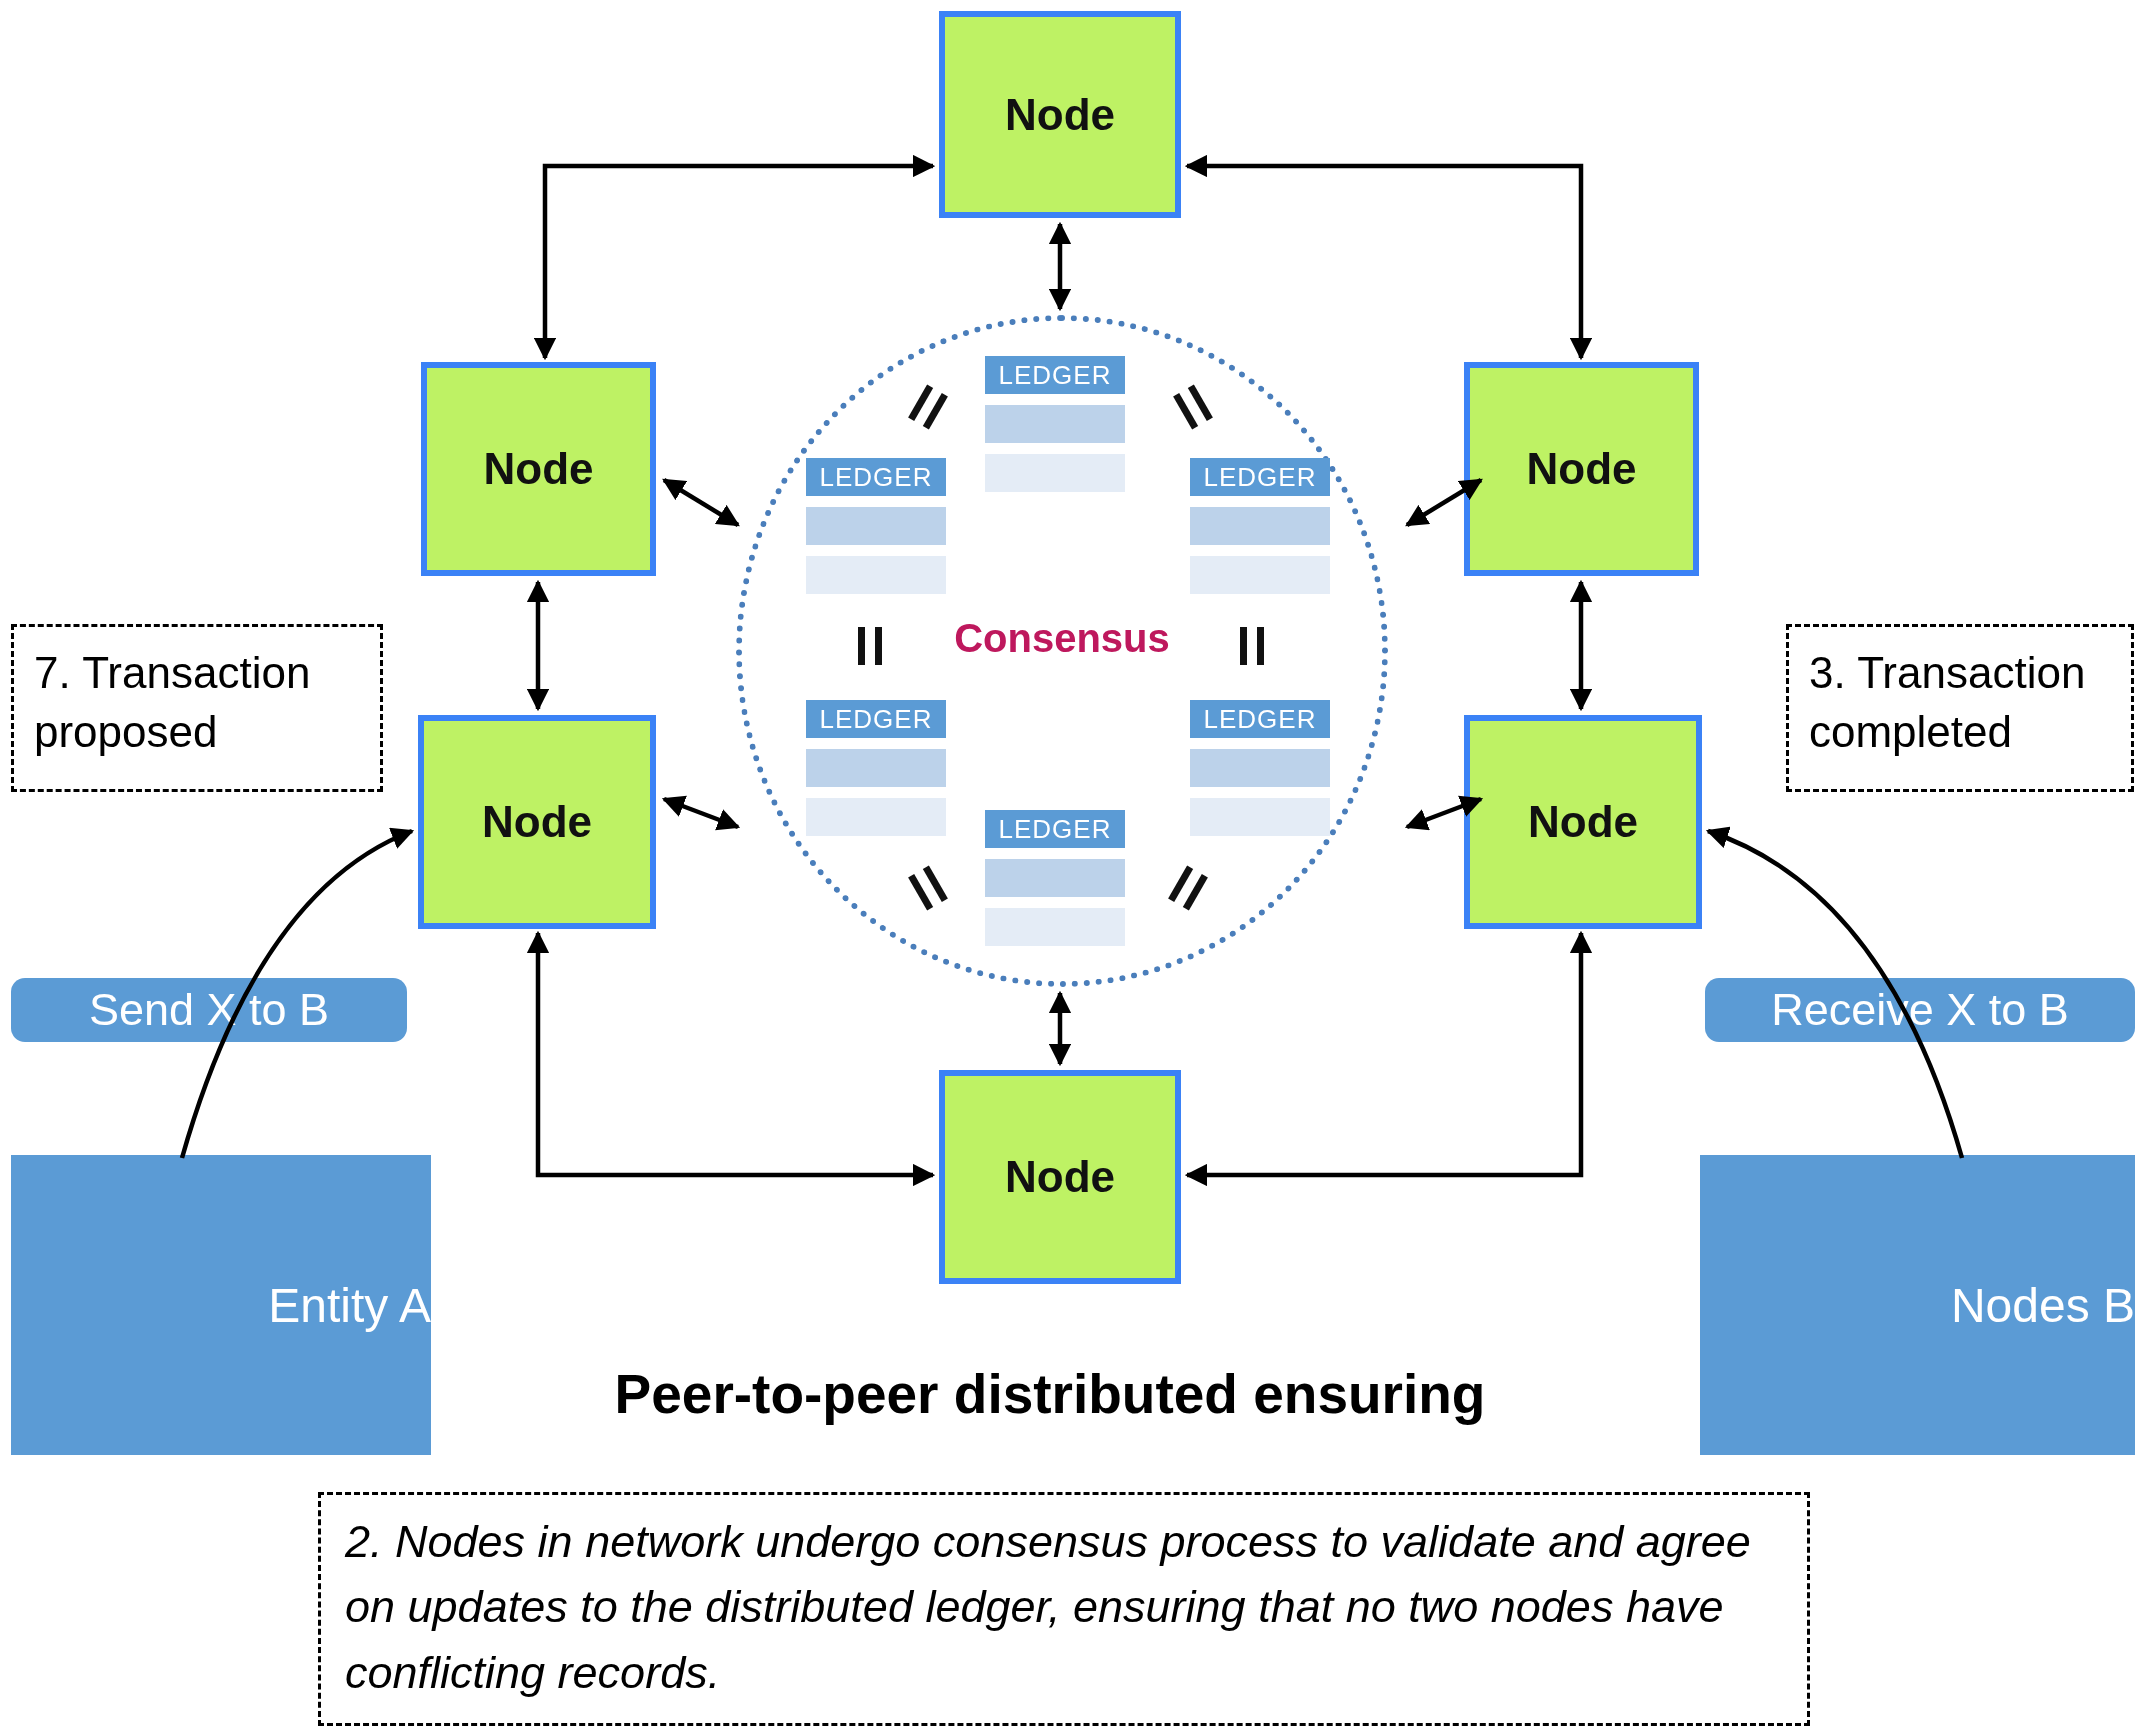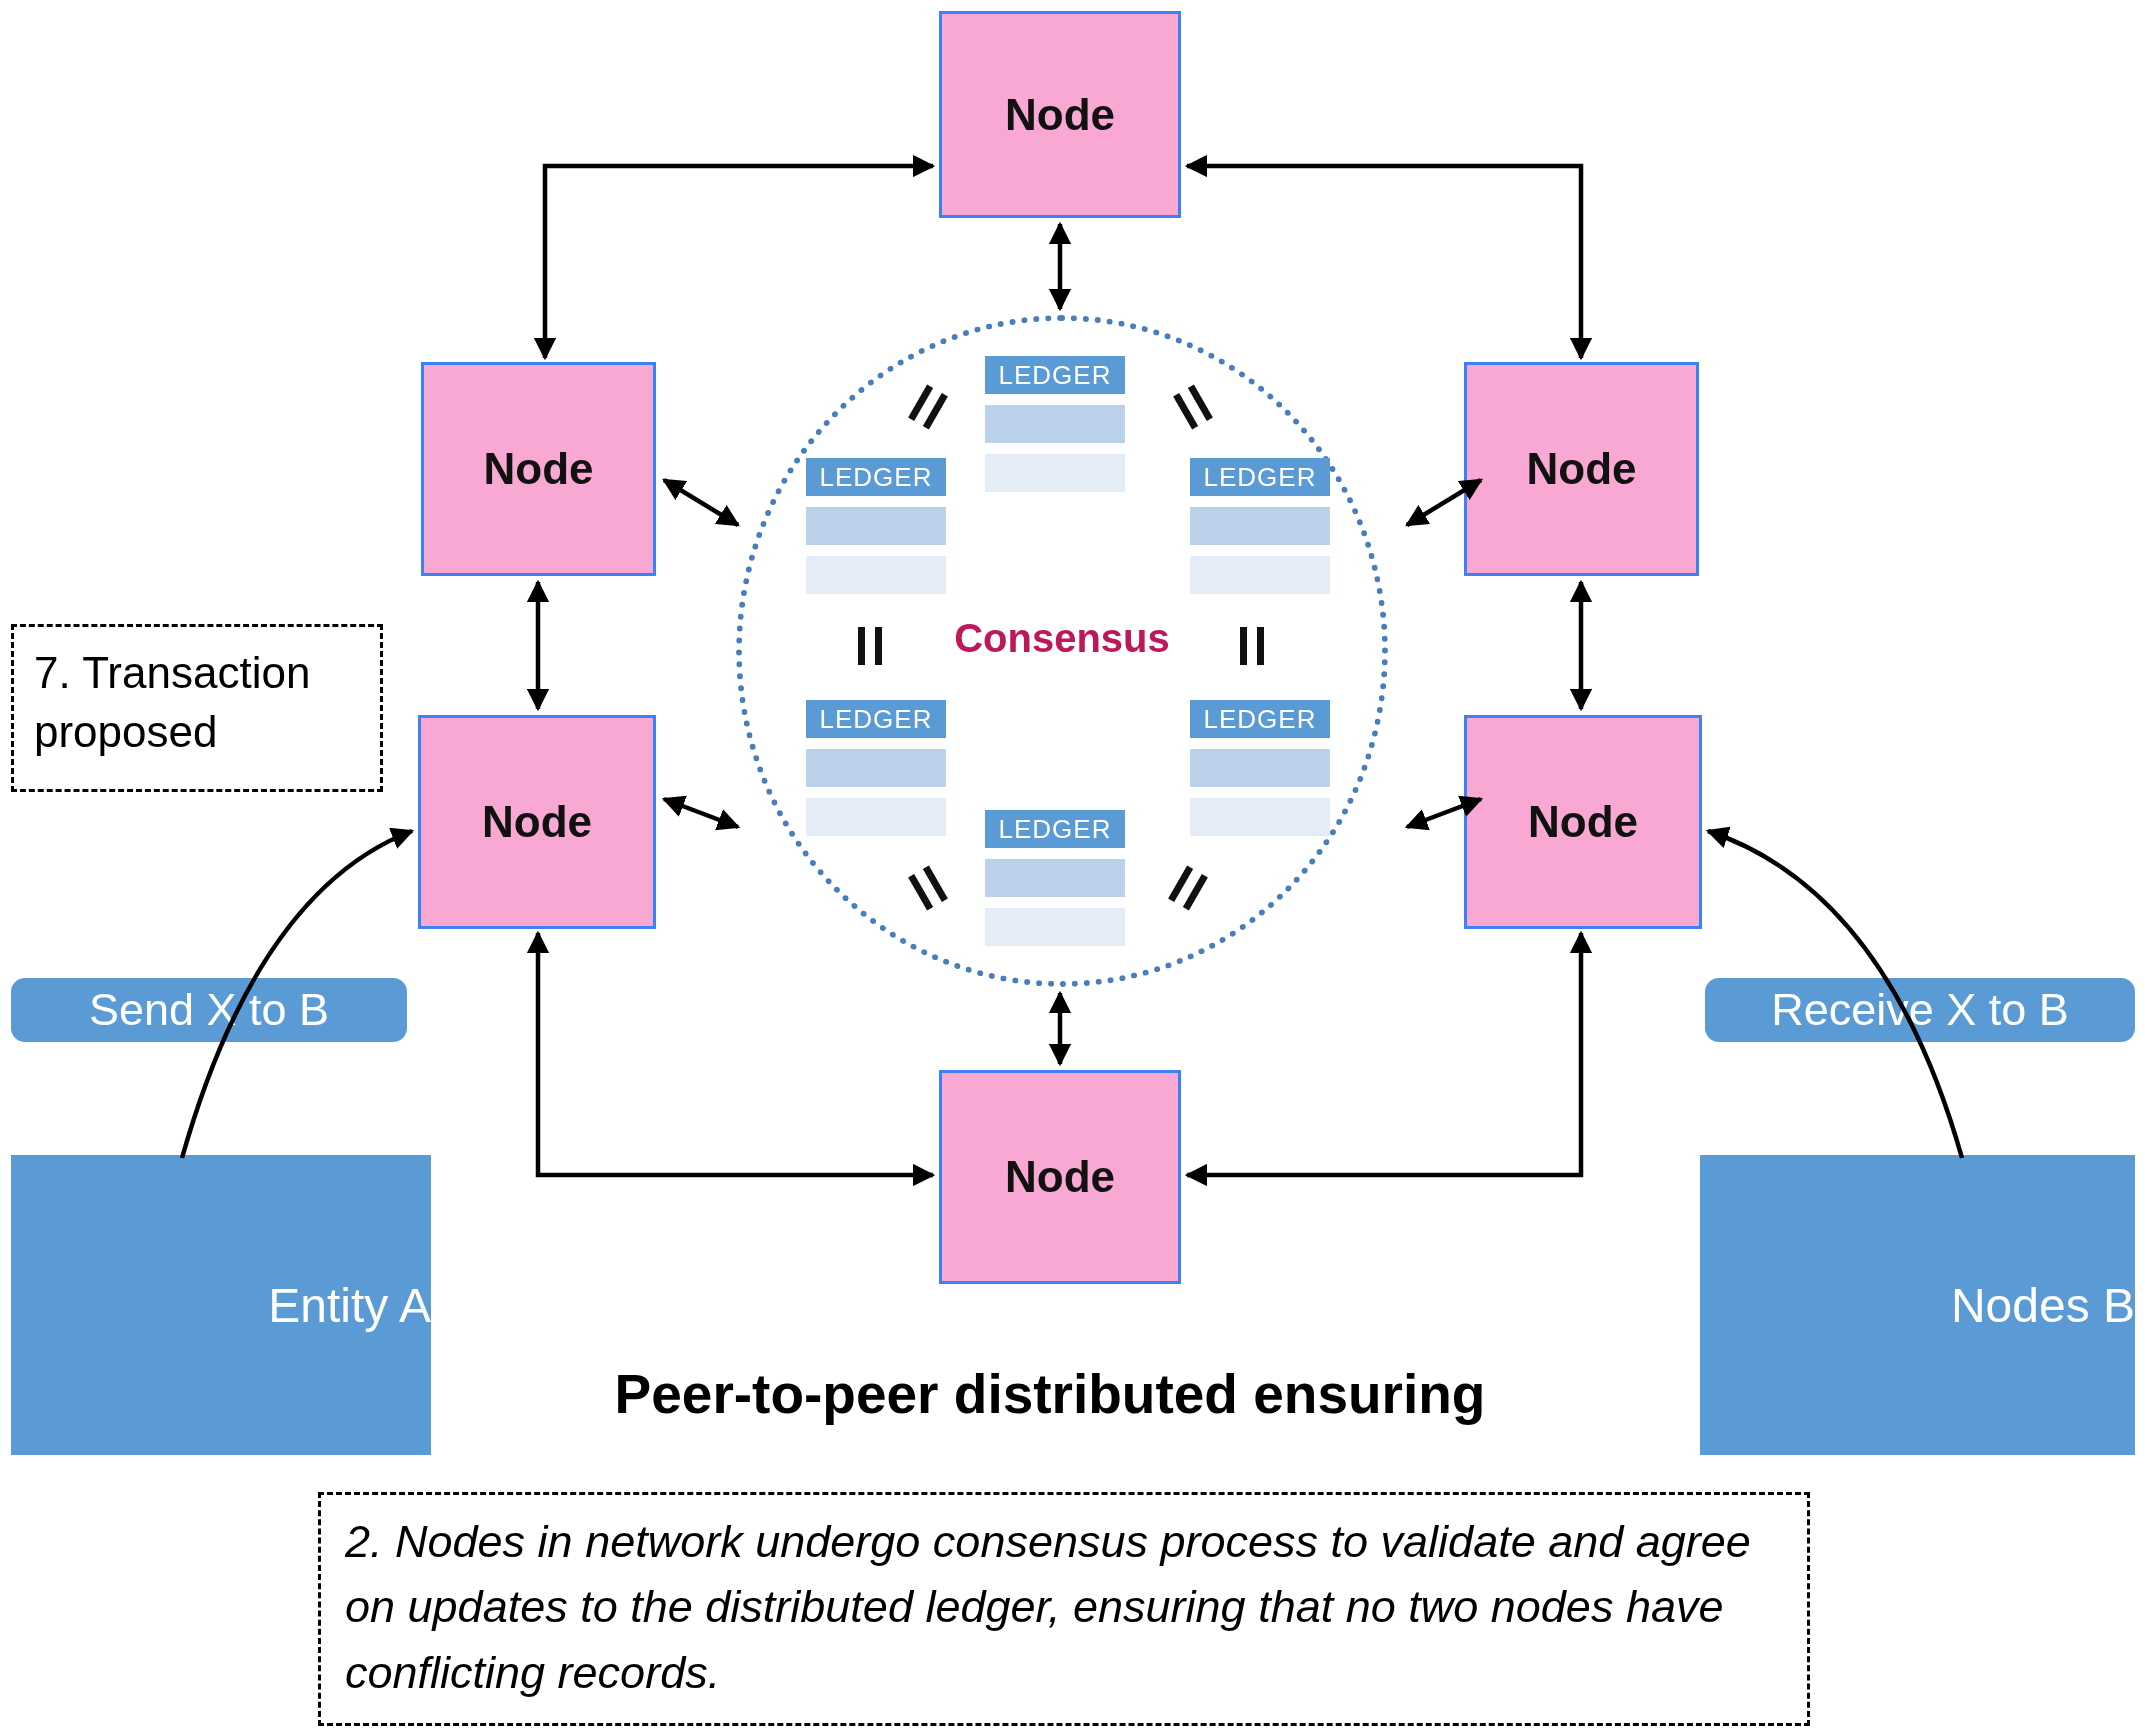--- a/index.html
+++ b/index.html
@@ -8,22 +8,22 @@
   .canvas {
     position: relative;
     width: 2145px;
     height: 1731px;
     background: #ffffff;
     overflow: hidden;
   }
   
   .node {
     position: absolute;
-    background: #f9a8d4;
-    border: 3px solid #3b82f6;
+    background: #bef264;
+    border: 6px solid #3b82f6;
     display: flex;
     align-items: center;
     justify-content: center;
     font-weight: bold;
     font-size: 44px;
     color: #111111;
   }
   
   .circle {
     position: absolute;
@@ -197,20 +197,23 @@
   <div class="node" style="left:1464px; top:715px; width:238px; height:214px;">
     <span>Node</span>
   </div>
   <div class="node" style="left:939px; top:1070px; width:242px; height:214px;">
     <span>Node</span>
   </div>
 
   <div class="dashed-box" style="left:11px; top:624px; width:372px; height:168px;">
     <span>7. Transaction proposed</span>
   </div>
+  <div class="dashed-box" style="left:1786px; top:624px; width:348px; height:168px;">
+    <span>3. Transaction completed</span>
+  </div>
 
   <div class="pill" style="left:11px; top:978px; width:396px; height:64px;">
     <span>Send X to B</span>
   </div>
   <div class="pill" style="left:1705px; top:978px; width:430px; height:64px;">
     <span>Receive X to B</span>
   </div>
 
   <div class="entity" style="left:11px; top:1155px; width:420px; height:300px;">
     <span>Entity A</span>

